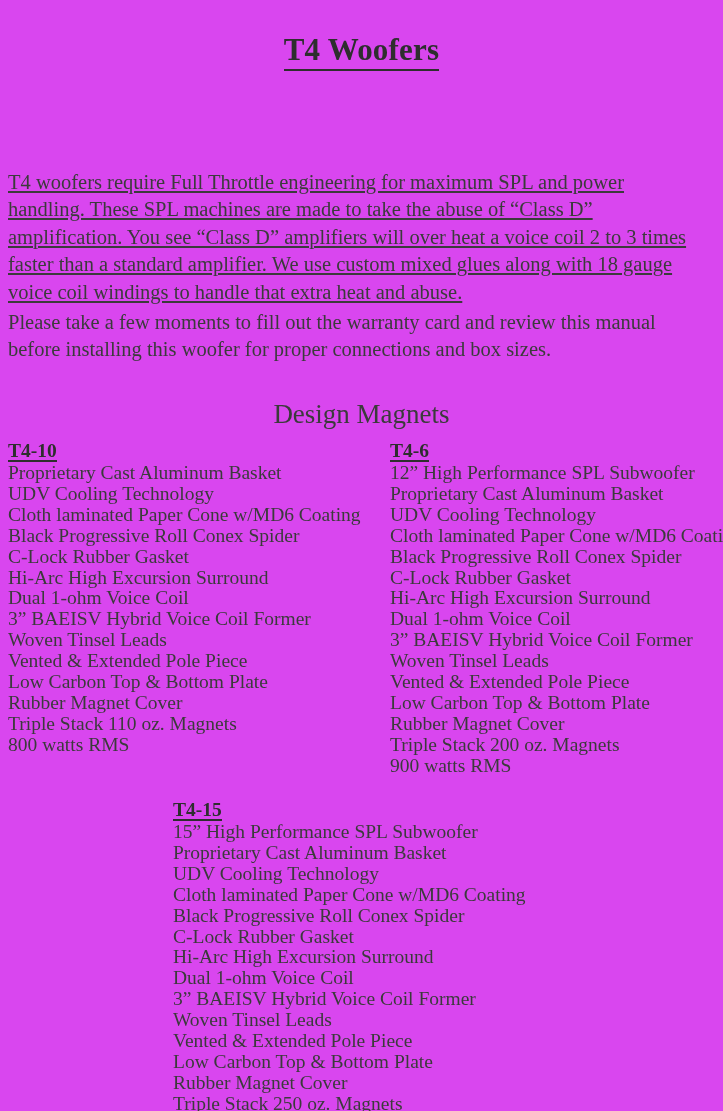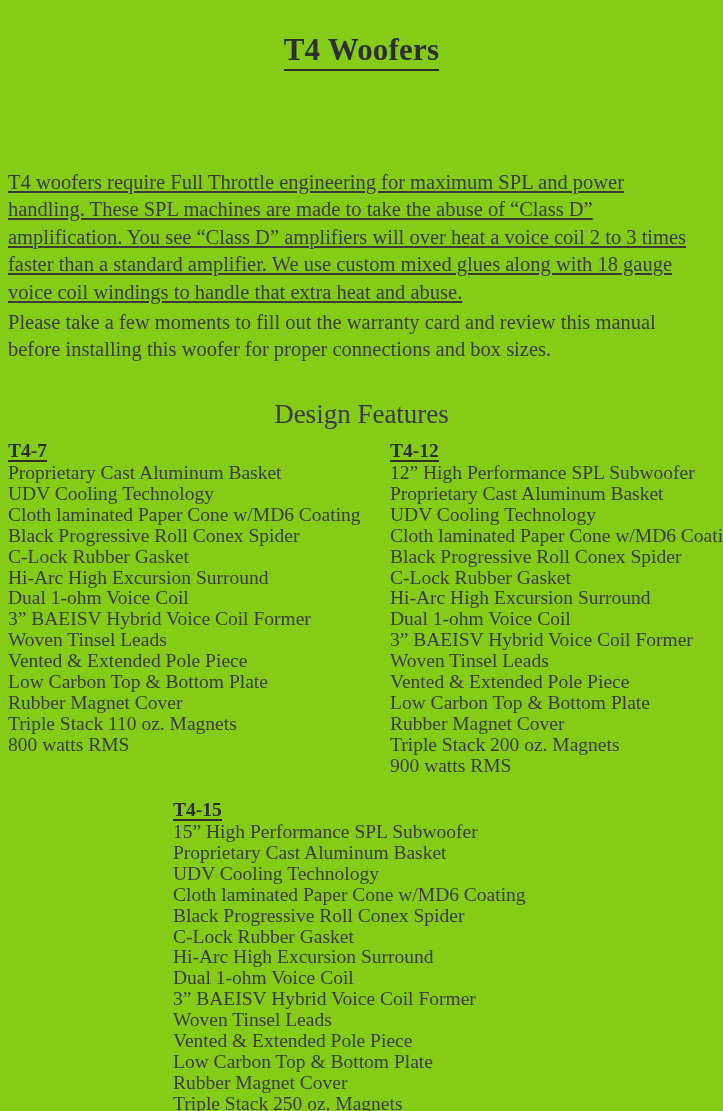--- a/index.html
+++ b/index.html
@@ -16,21 +16,21 @@
     font-family: "Liberation Serif", "DejaVu Serif", serif;
     color: #3b3b3b;
     -webkit-font-smoothing: antialiased;
   }
 
   .page {
     position: relative;
     width: 723px;
     height: 1111px;
     overflow: hidden;
-    background: #84cc16;
+    background: #d946ef;
   }
 
   
   .doc-title {
     position: absolute;
     left: 0;
     top: 10px;
     width: 723px;
     text-align: center;
     font-size: 31px;
@@ -99,44 +99,44 @@
 
 <div class="page">
 
   <h1 class="doc-title"><span class="ul">T4 Woofers</span></h1>
 
 
   <p class="body-block" id="para-engine">T4 woofers require Full Throttle engineering for maximum SPL and power handling. These SPL machines are made to take the abuse of “Class D” amplification. You see “Class D” amplifiers will over heat a voice coil 2 to 3 times faster than a standard amplifier. We use custom mixed glues along with 18 gauge voice coil windings to handle that extra heat and abuse.</p>
 
   <p class="body-block" id="para-warranty">Please take a few moments to fill out the warranty card and review this manual before installing this woofer for proper connections and box sizes.</p>
 
-  <h2 class="section-heading">Design Features</h2>
+  <h2 class="section-heading">Design Magnets</h2>
 
   <div class="spec-col" id="spec-t4-10">
-    <div class="spec-model-wrap"><span class="spec-model">T4-7</span></div>
+    <div class="spec-model-wrap"><span class="spec-model">T4-10</span></div>
     <div class="spec-list">
         <span class="spec-line">Proprietary Cast Aluminum Basket</span>
         <span class="spec-line">UDV Cooling Technology</span>
         <span class="spec-line">Cloth laminated Paper Cone w/MD6 Coating</span>
         <span class="spec-line">Black Progressive Roll Conex Spider</span>
         <span class="spec-line">C-Lock Rubber Gasket</span>
         <span class="spec-line">Hi-Arc High Excursion Surround</span>
         <span class="spec-line">Dual 1-ohm Voice Coil</span>
         <span class="spec-line">3”  BAEISV Hybrid Voice Coil Former</span>
         <span class="spec-line">Woven Tinsel Leads</span>
         <span class="spec-line">Vented &amp; Extended Pole Piece</span>
         <span class="spec-line">Low Carbon Top &amp; Bottom Plate</span>
         <span class="spec-line">Rubber Magnet Cover</span>
         <span class="spec-line">Triple Stack 110 oz. Magnets</span>
         <span class="spec-line">800 watts RMS</span>
       </div>
   </div>
 
   <div class="spec-col" id="spec-t4-12">
-    <div class="spec-model-wrap"><span class="spec-model">T4-12</span></div>
+    <div class="spec-model-wrap"><span class="spec-model">T4-6</span></div>
     <div class="spec-list">
         <span class="spec-line">12”  High Performance SPL Subwoofer</span>
         <span class="spec-line">Proprietary Cast Aluminum Basket</span>
         <span class="spec-line">UDV Cooling Technology</span>
         <span class="spec-line">Cloth laminated Paper Cone w/MD6 Coating</span>
         <span class="spec-line">Black Progressive Roll Conex Spider</span>
         <span class="spec-line">C-Lock Rubber Gasket</span>
         <span class="spec-line">Hi-Arc High Excursion Surround</span>
         <span class="spec-line">Dual 1-ohm Voice Coil</span>
         <span class="spec-line">3” BAEISV Hybrid Voice Coil Former</span>

